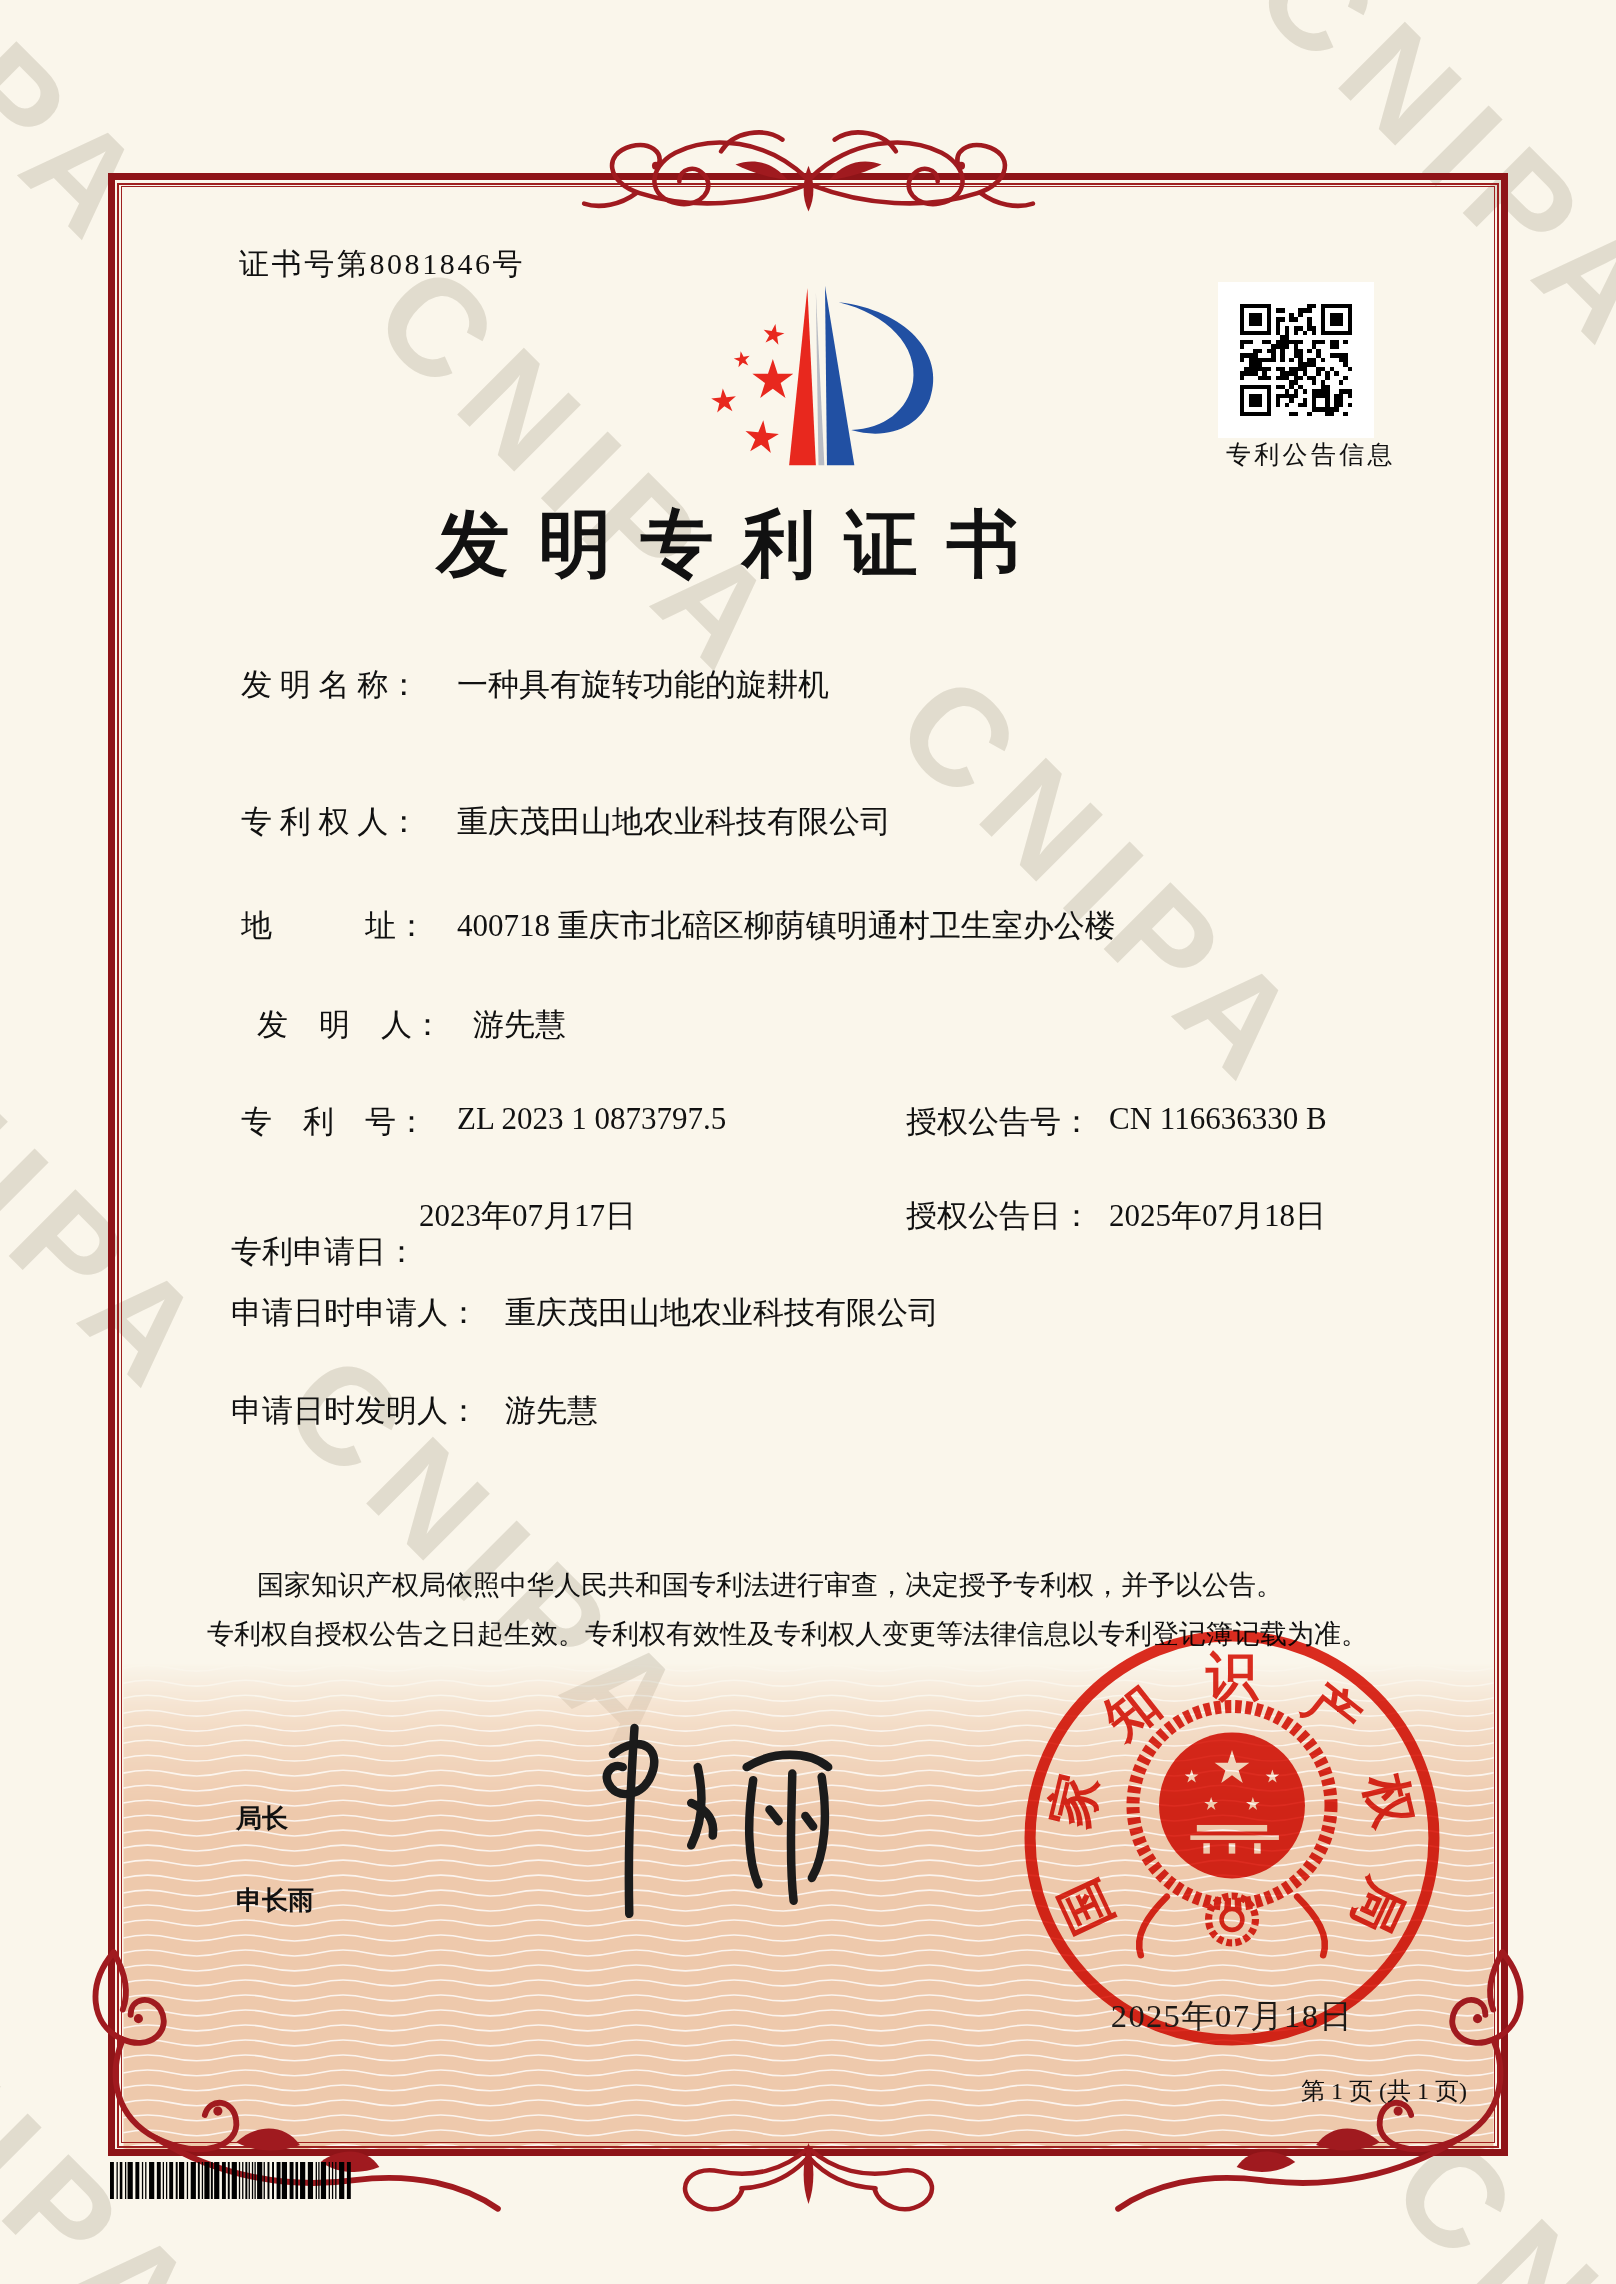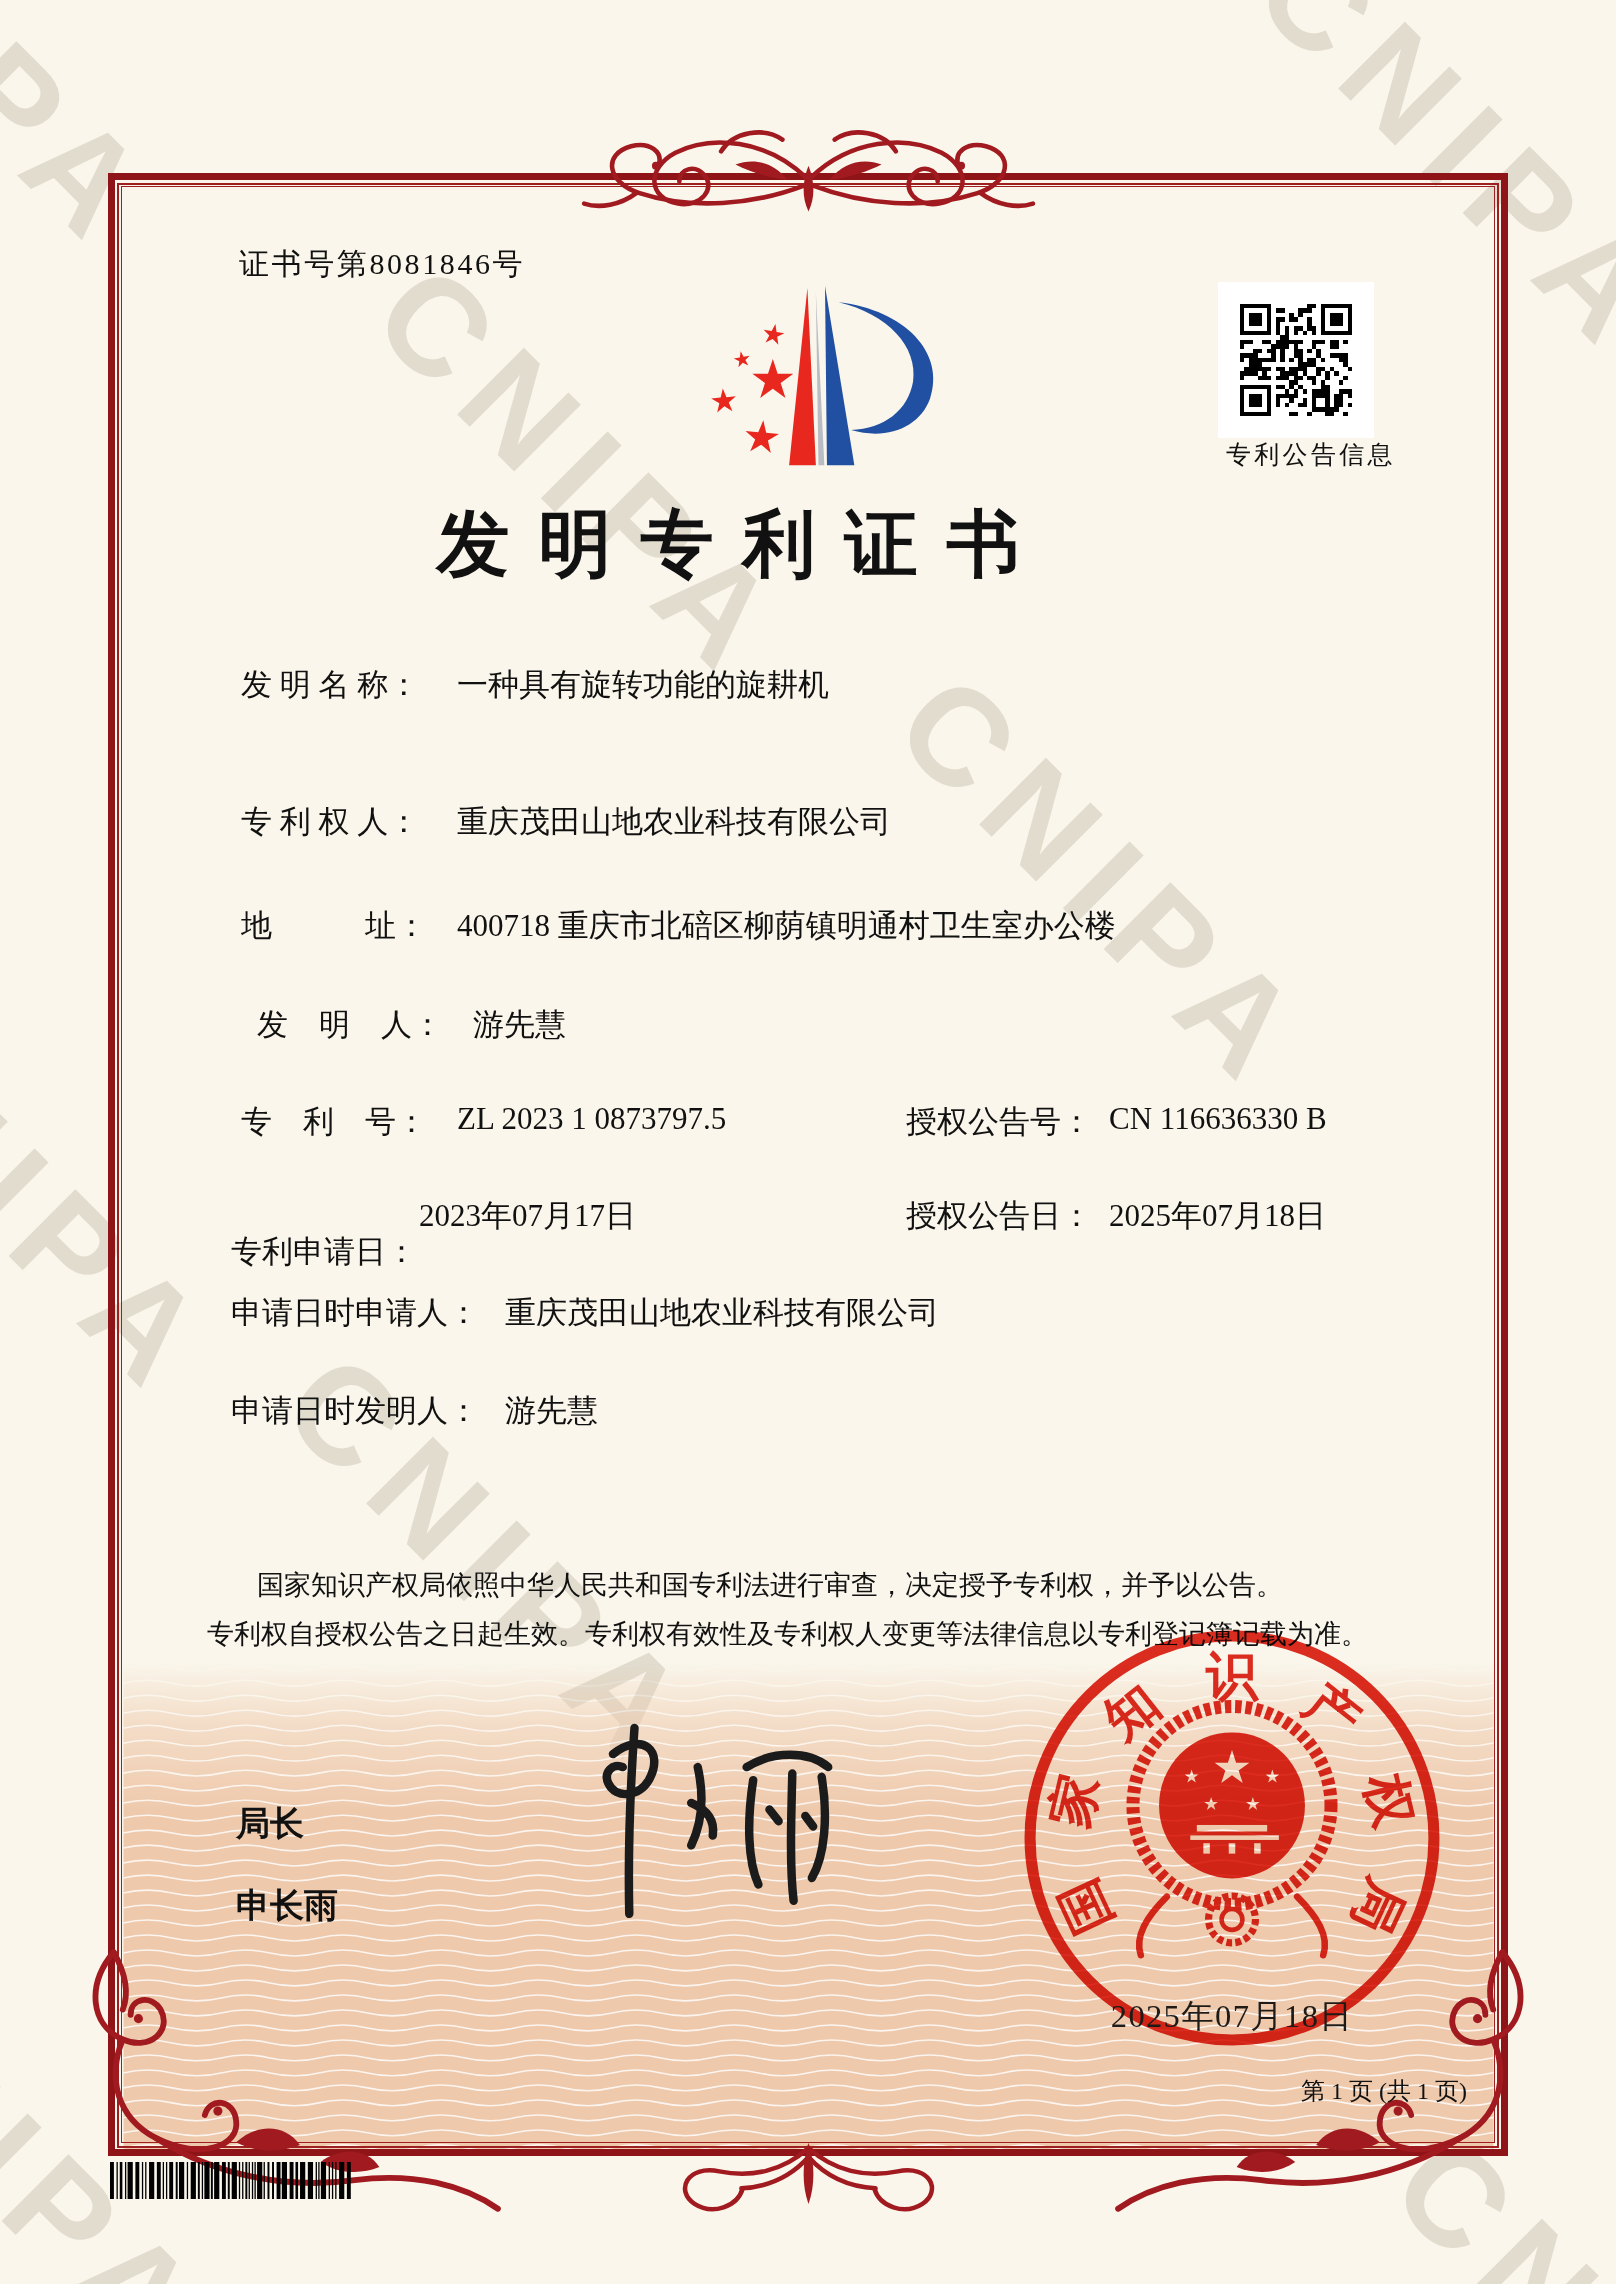--- a/index.html
+++ b/index.html
@@ -15,21 +15,21 @@
   #frame3{left:121px;top:186px;width:1374px;height:1957px;border:1.3px solid #9e1f1f;}
   .orn{position:absolute;z-index:4;}
   .content{position:absolute;z-index:5;}
   .certno{left:239px;top:244px;font-size:30px;letter-spacing:2.6px;}
   .title{left:0;top:496px;width:1456px;text-align:center;font-size:73px;font-weight:bold;
          letter-spacing:29px;text-indent:29px;}
   .row{font-size:31px;white-space:nowrap;}
   .lab{display:inline-block;vertical-align:top;}
   .w332{width:216px;} .w312{width:203px;} .w288{width:188px;margin-top:36px;} .w420{width:274px;}
   .stmt{font-size:27px;white-space:nowrap;}
-  .boss{font-family:"Liberation Sans","DejaVu Sans",sans-serif;font-weight:600;font-size:34px;}
+  .boss{font-family:"Liberation Sans","DejaVu Sans",sans-serif;font-weight:600;font-size:26px;}
   .qrbox{left:1218px;top:282px;width:156px;height:156px;background:#ffffff;z-index:5;}
   .qrlabel{left:1202px;top:438px;width:176px;text-align:left;font-size:25px;letter-spacing:3.3px;margin-left:24px;}
   .footer{left:0;top:2075px;width:1467px;text-align:right;font-size:24px;}
   .sealwrap{left:1004px;top:1610px;z-index:6;mix-blend-mode:multiply;opacity:0.96;}
 </style>
 </head>
 <body>
 
 <div class="page">
 

